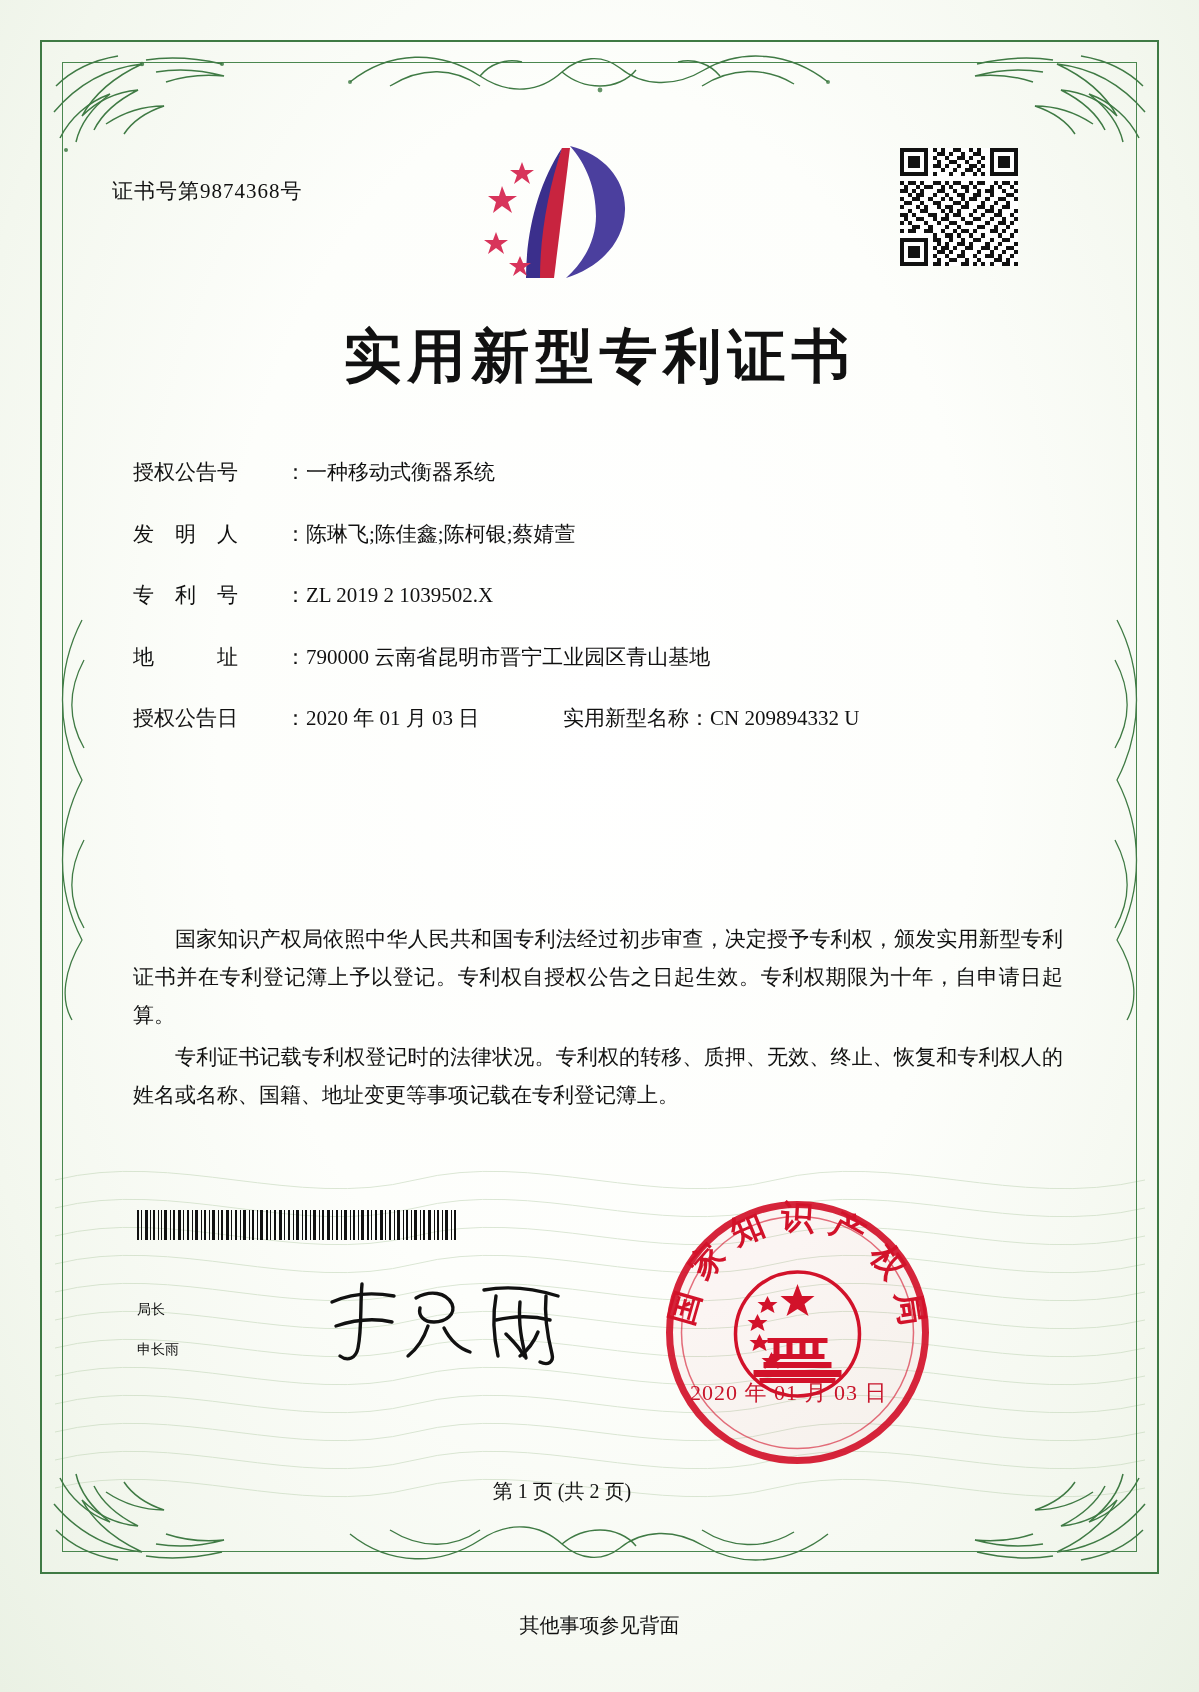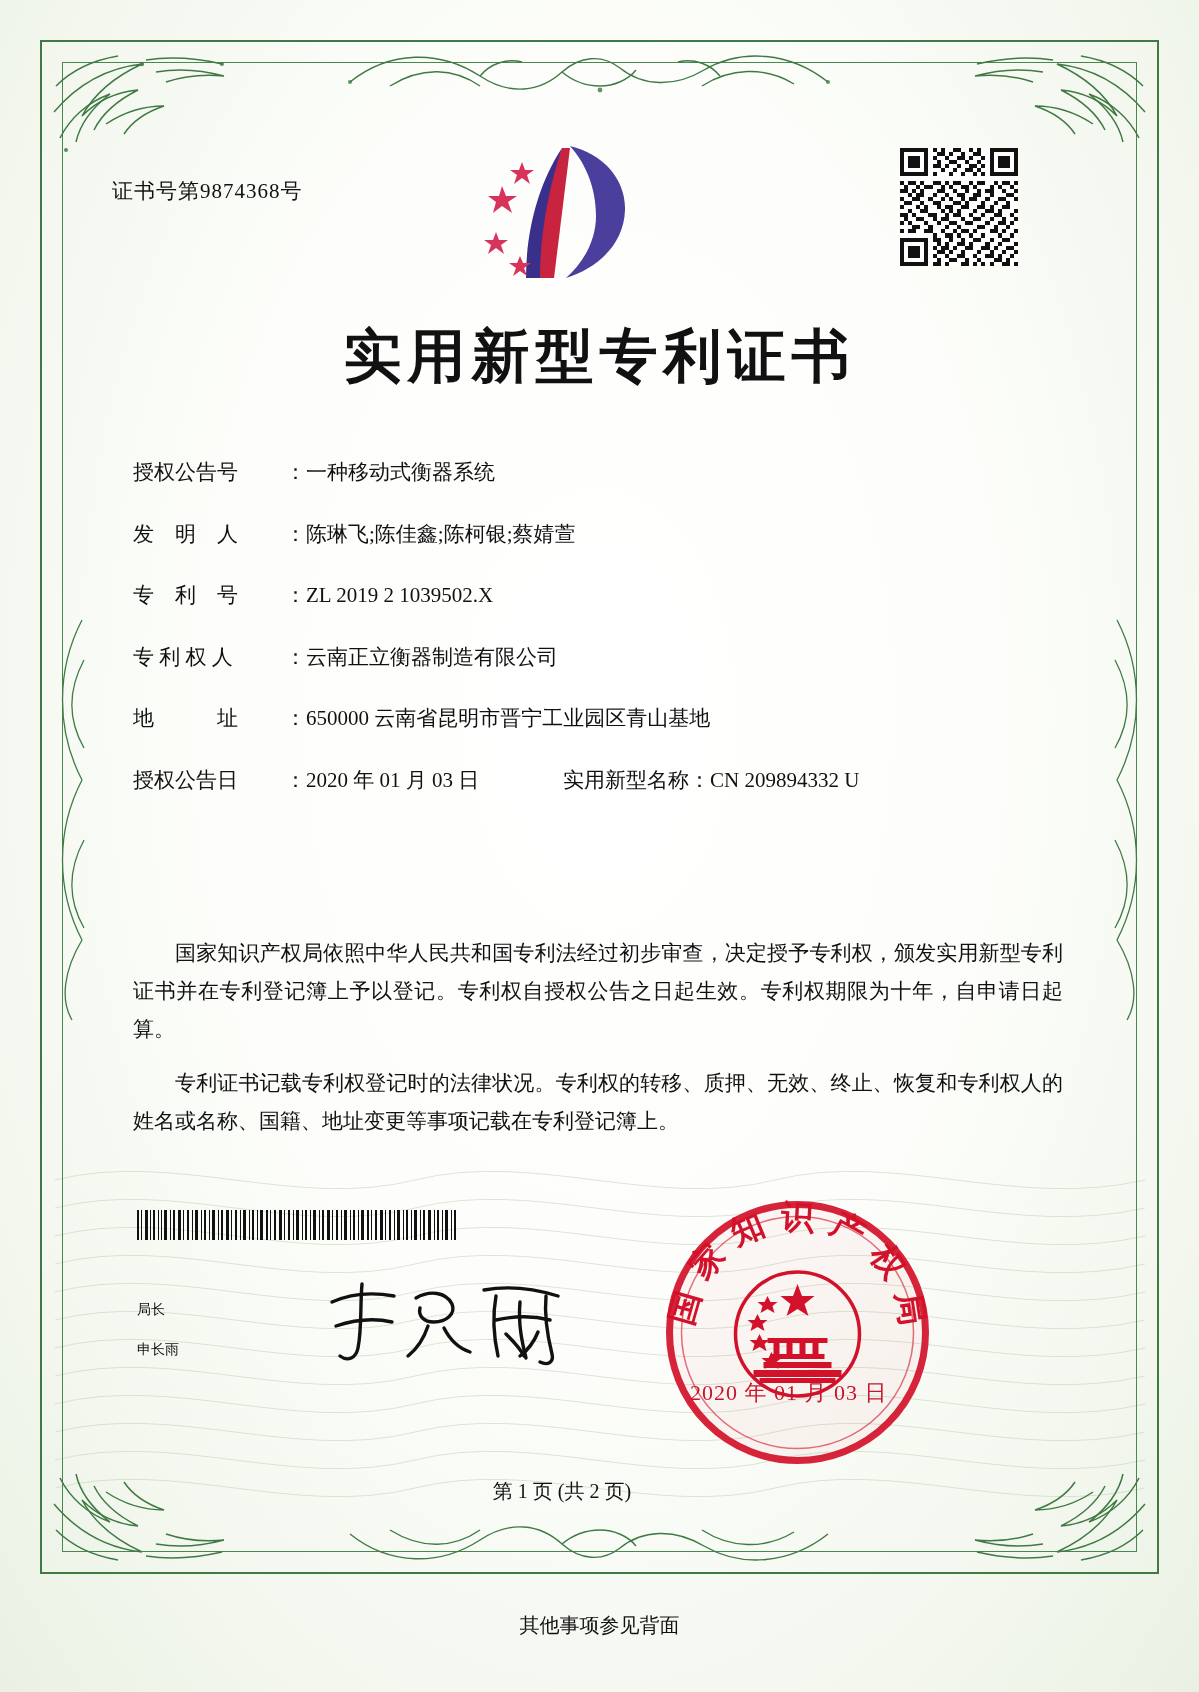--- a/index.html
+++ b/index.html
@@ -114,23 +114,22 @@
   .paras {
     position: absolute;
     left: 133px; top: 920px;
     width: 930px;
     font-size: 21px;
     line-height: 38px;
     color: #111;
     text-align: justify;
   }
   .paras p {
-    margin: 16px 0 4px 0;
+    margin: 0 0 4px 0;
     text-indent: 42px;
-    font-family: Liberation Mono, monospace;
   }
 
   
   .barcode {
     position: absolute;
     left: 137px; top: 1210px;
     width: 320px; height: 30px;
   }
 
   
@@ -544,24 +543,21 @@
     <div class="field-row">
       <span class="f-label lbl-spread">授权公告号</span><span class="f-colon">：</span><span class="f-value">一种移动式衡器系统</span>
     </div>
     <div class="field-row">
       <span class="f-label lbl-spread">发　明　人</span><span class="f-colon">：</span><span class="f-value">陈琳飞;陈佳鑫;陈柯银;蔡婧萱</span>
     </div>
     <div class="field-row">
       <span class="f-label lbl-spread">专　利　号</span><span class="f-colon">：</span><span class="f-value">ZL 2019 2 1039502.X</span>
     </div>
     <div class="field-row">
-      <span class="f-label lbl-spread">专 利 权 人</span><span class="f-colon">：</span><span class="f-value">云南正立衡器制造有限公司</span>
-    </div>
-    <div class="field-row">
-      <span class="f-label lbl-spread">地　　　址</span><span class="f-colon">：</span><span class="f-value">650000 云南省昆明市晋宁工业园区青山基地</span>
+      <span class="f-label lbl-spread">地　　　址</span><span class="f-colon">：</span><span class="f-value">790000 云南省昆明市晋宁工业园区青山基地</span>
     </div>
     <div class="field-row">
       <span class="two-col-left"><span class="f-label lbl-spread">授权公告日</span><span class="f-colon">：</span><span class="f-value">2020 年 01 月 03 日</span></span><span><span class="f-label">实用新型名称</span><span class="f-colon">：</span><span class="f-value">CN 209894332 U</span></span>
     </div>
   </div>
 
   <div class="paras">
     <p>国家知识产权局依照中华人民共和国专利法经过初步审查，决定授予专利权，颁发实用新型专利证书并在专利登记簿上予以登记。专利权自授权公告之日起生效。专利权期限为十年，自申请日起算。</p>
     <p>专利证书记载专利权登记时的法律状况。专利权的转移、质押、无效、终止、恢复和专利权人的姓名或名称、国籍、地址变更等事项记载在专利登记簿上。</p>
   </div>

